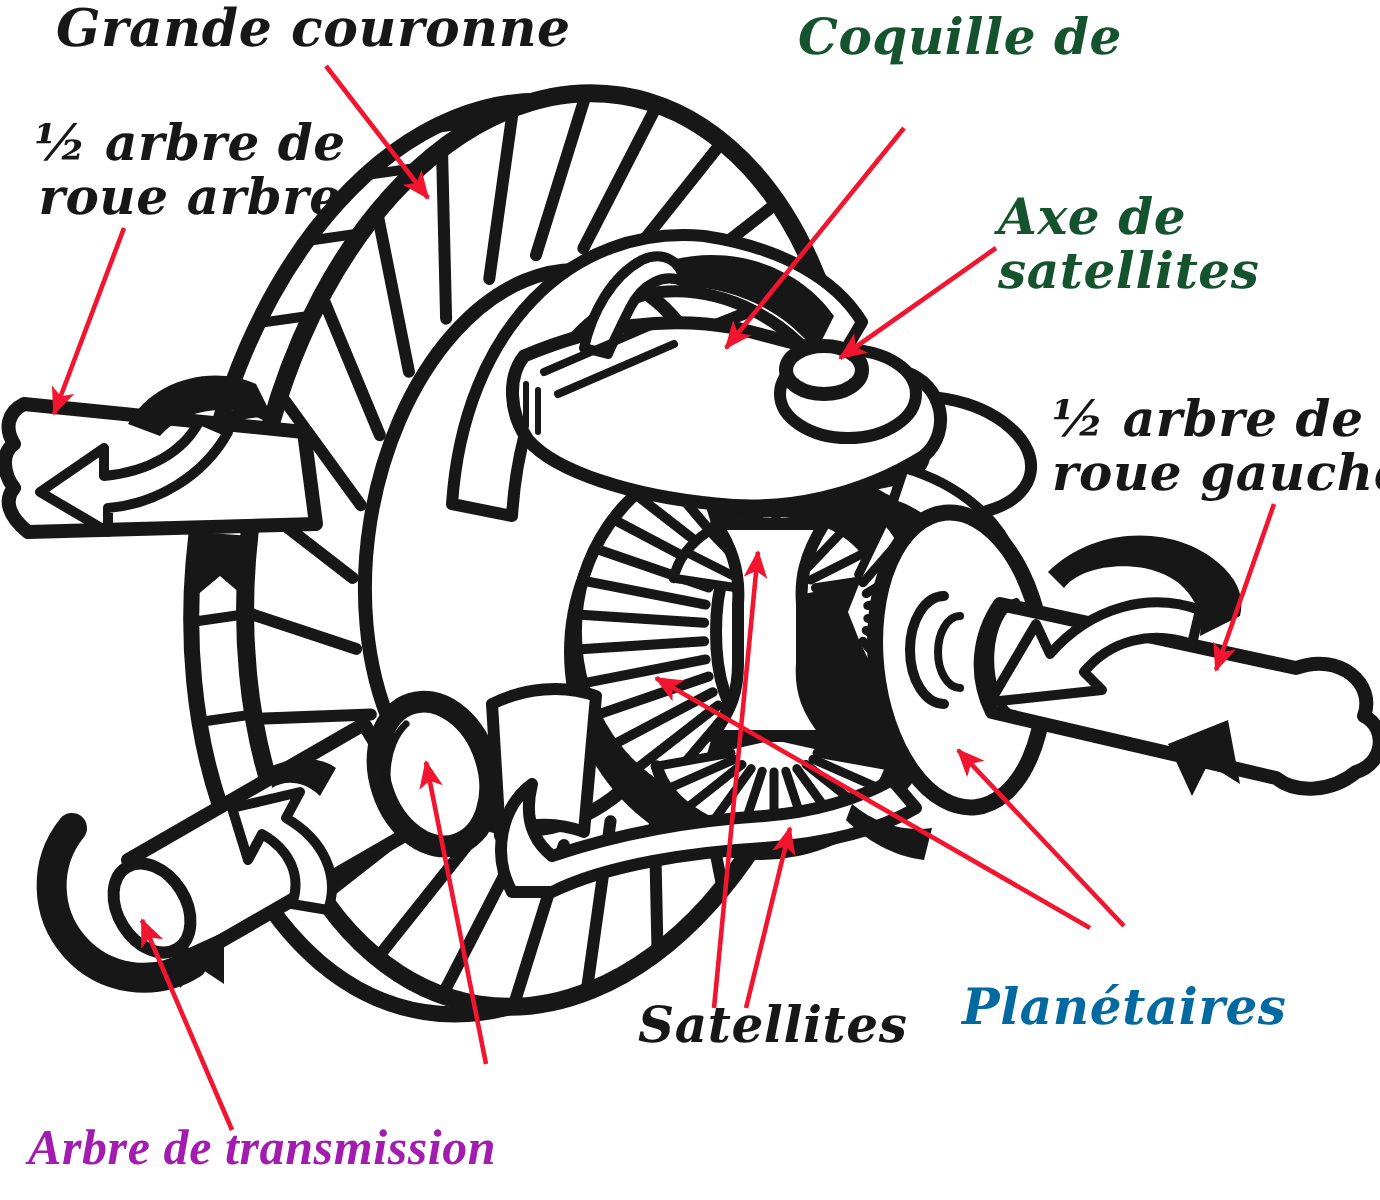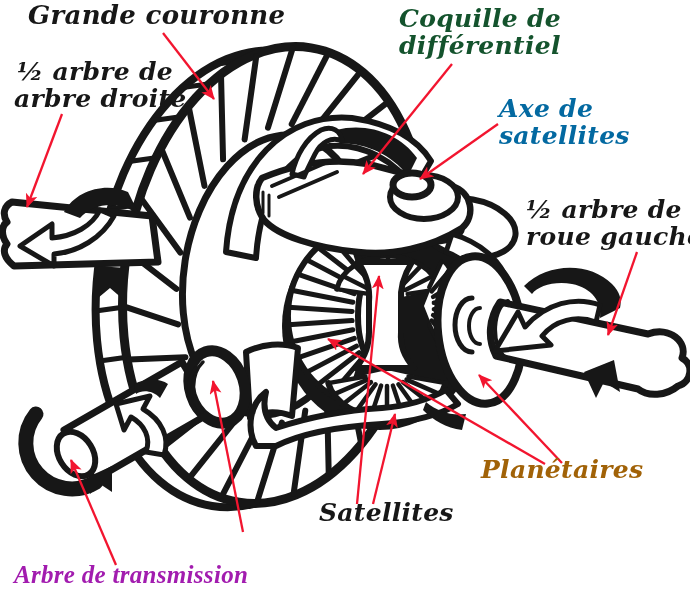--- a/index.html
+++ b/index.html
@@ -236,35 +236,34 @@
     <line x1="243" y1="532" x2="213" y2="381" marker-end="url(#rah)"></line>
     <line x1="116" y1="565" x2="71" y2="460" marker-end="url(#rah)"></line>
   </g>
 </svg>
 
   <div class="lbl" id="lbl-grande" style="color: rgb(23, 23, 23);">
     <span>Grande couronne</span>
   </div>
   <div class="lbl" id="lbl-coquille" style="color: #14532d;">
     <span>Coquille de</span>
-    <span>différentiel</span>
   </div>
   <div class="lbl" id="lbl-droite" style="color: rgb(23, 23, 23);">
     <span>½ arbre de</span>
-    <span>arbre droite</span>
-  </div>
-  <div class="lbl" id="lbl-axe" style="color: #0369a1;">
+    <span>roue arbre</span>
+  </div>
+  <div class="lbl" id="lbl-axe" style="color: #14532d;">
     <span>Axe de</span>
     <span>satellites</span>
   </div>
   <div class="lbl" id="lbl-gauche" style="color: rgb(23, 23, 23);">
     <span>½ arbre de</span>
     <span>roue gauche</span>
   </div>
-  <div class="lbl" id="lbl-planetaires" style="color: #a16207;">
+  <div class="lbl" id="lbl-planetaires" style="color: #0369a1; margin-top: 34px;">
     <span>Planétaires</span>
   </div>
   <div class="lbl" id="lbl-satellites" style="color: rgb(23, 23, 23);">
     <span>Satellites</span>
   </div>
   <div class="lbl" id="lbl-transmission" style="color: #a21caf; font-family: Liberation Serif, serif;">
     <span>Arbre de transmission</span>
   </div>
 </div>
 

